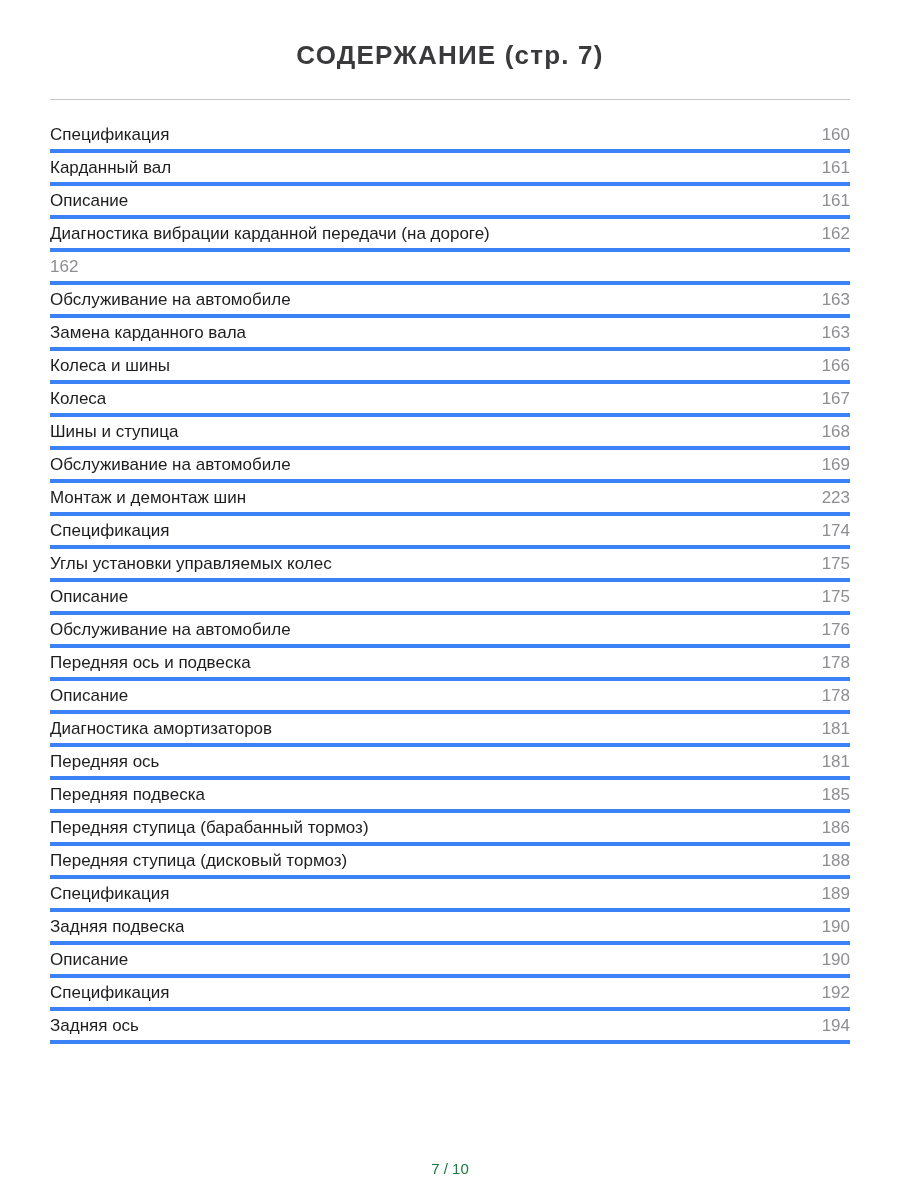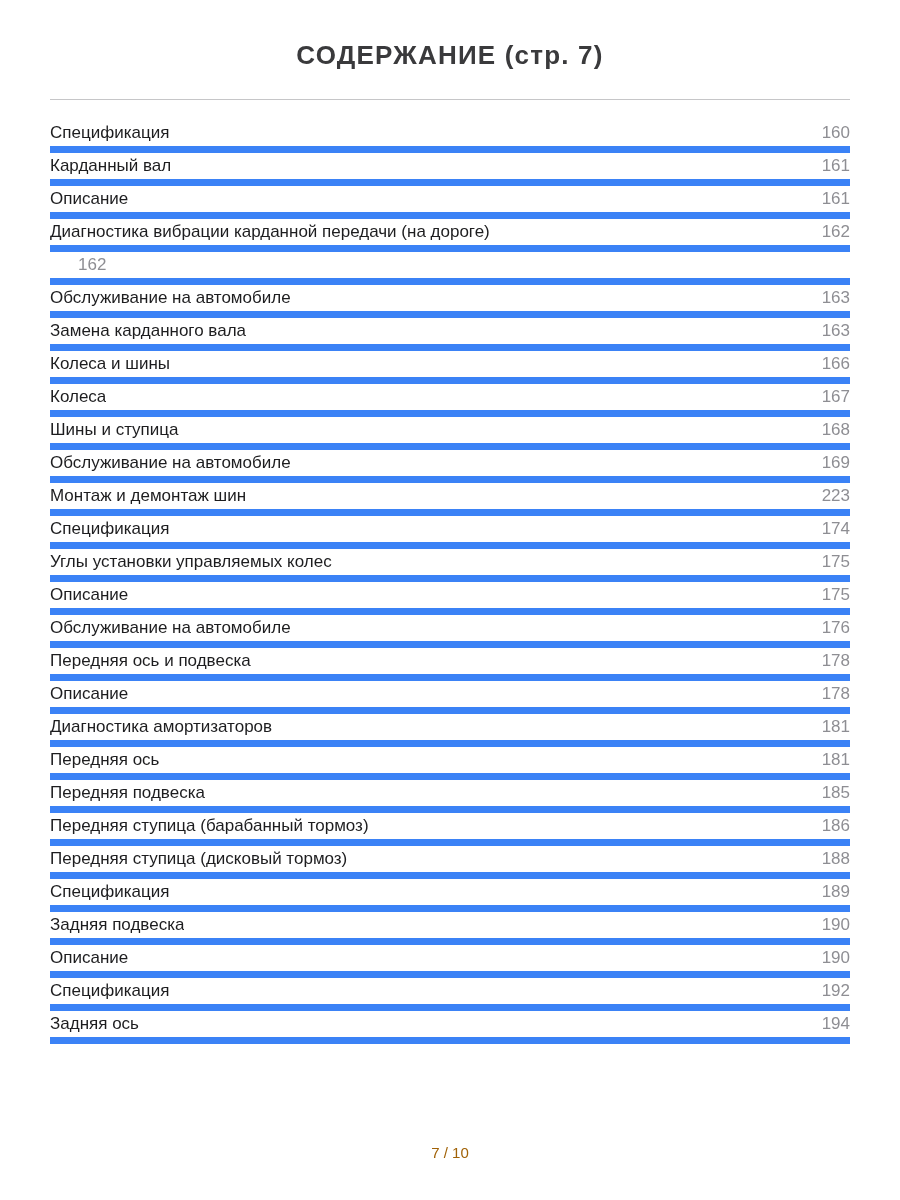--- a/index.html
+++ b/index.html
@@ -34,46 +34,45 @@
     border: none;
     border-top: 1px solid #c6c6c8;
     margin-top: 29px;
     height: 0;
   }
   .toc-list {
     margin-top: 20px;
   }
   .toc-row {
     height: 33px;
-    border-bottom: 7px solid #3b82f6;
+    border-bottom: 4px solid #3b82f6;
     display: flex;
     justify-content: space-between;
     align-items: center;
     cursor: pointer;
   }
   .toc-label {
     font-size: 17px;
     color: #1d1d1f;
     white-space: nowrap;
     overflow: hidden;
   }
   .toc-num {
     font-size: 17px;
     color: #8e8e93;
     white-space: nowrap;
-    margin-left: 28px;
   }
   .pagination {
     position: absolute;
     left: 0;
-    bottom: 39px;
+    bottom: 23px;
     width: 100%;
     text-align: center;
     font-size: 15px;
-    color: #a16207;
+    color: #15803d;
   }
 </style>
 </head>
 <body>
 
 <div class="page">
   <div class="content">
 
     <h1 class="page-title">СОДЕРЖАНИЕ (стр. 7)</h1>
 

